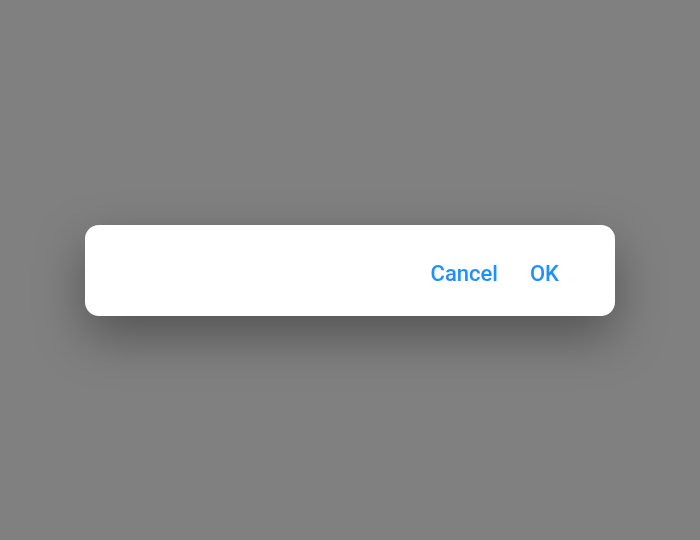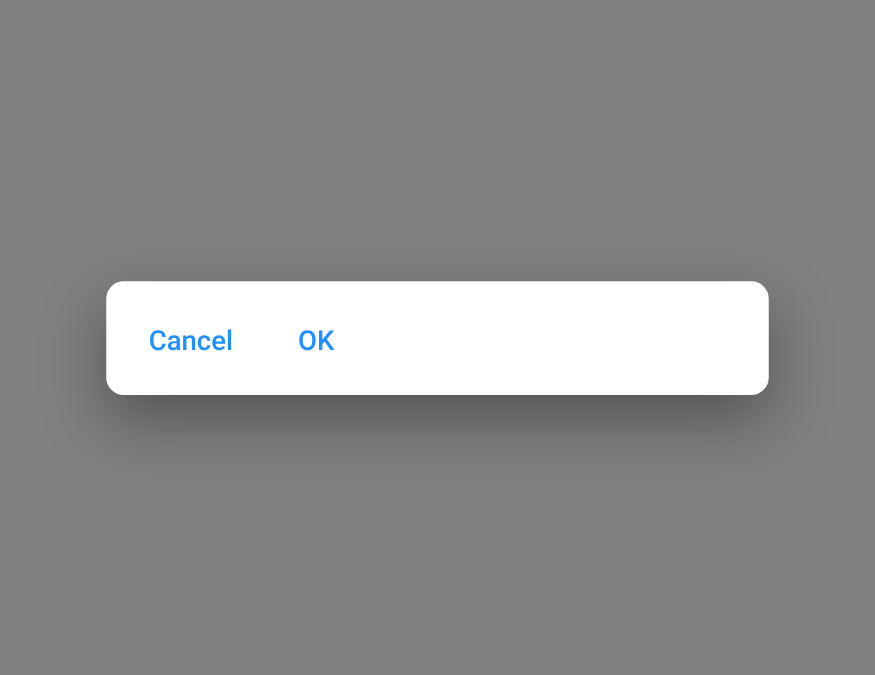--- a/index.html
+++ b/index.html
@@ -33,21 +33,22 @@
       margin-bottom: 28px;
     }
     .dialog-description {
       font-size: 23px;
       font-weight: 400;
       color: #1c1c1e;
       margin-bottom: 80px;
     }
     .dialog-actions {
       display: flex;
-      gap: 52px;
+      justify-content: flex-end;
+      gap: 32px;
       padding-right: 22px;
       padding-bottom: 6px;
     }
     .dialog-button {
       background: none;
       border: none;
       font-size: 22px;
       font-weight: 500;
       color: #1e90ff;
       cursor: pointer;

